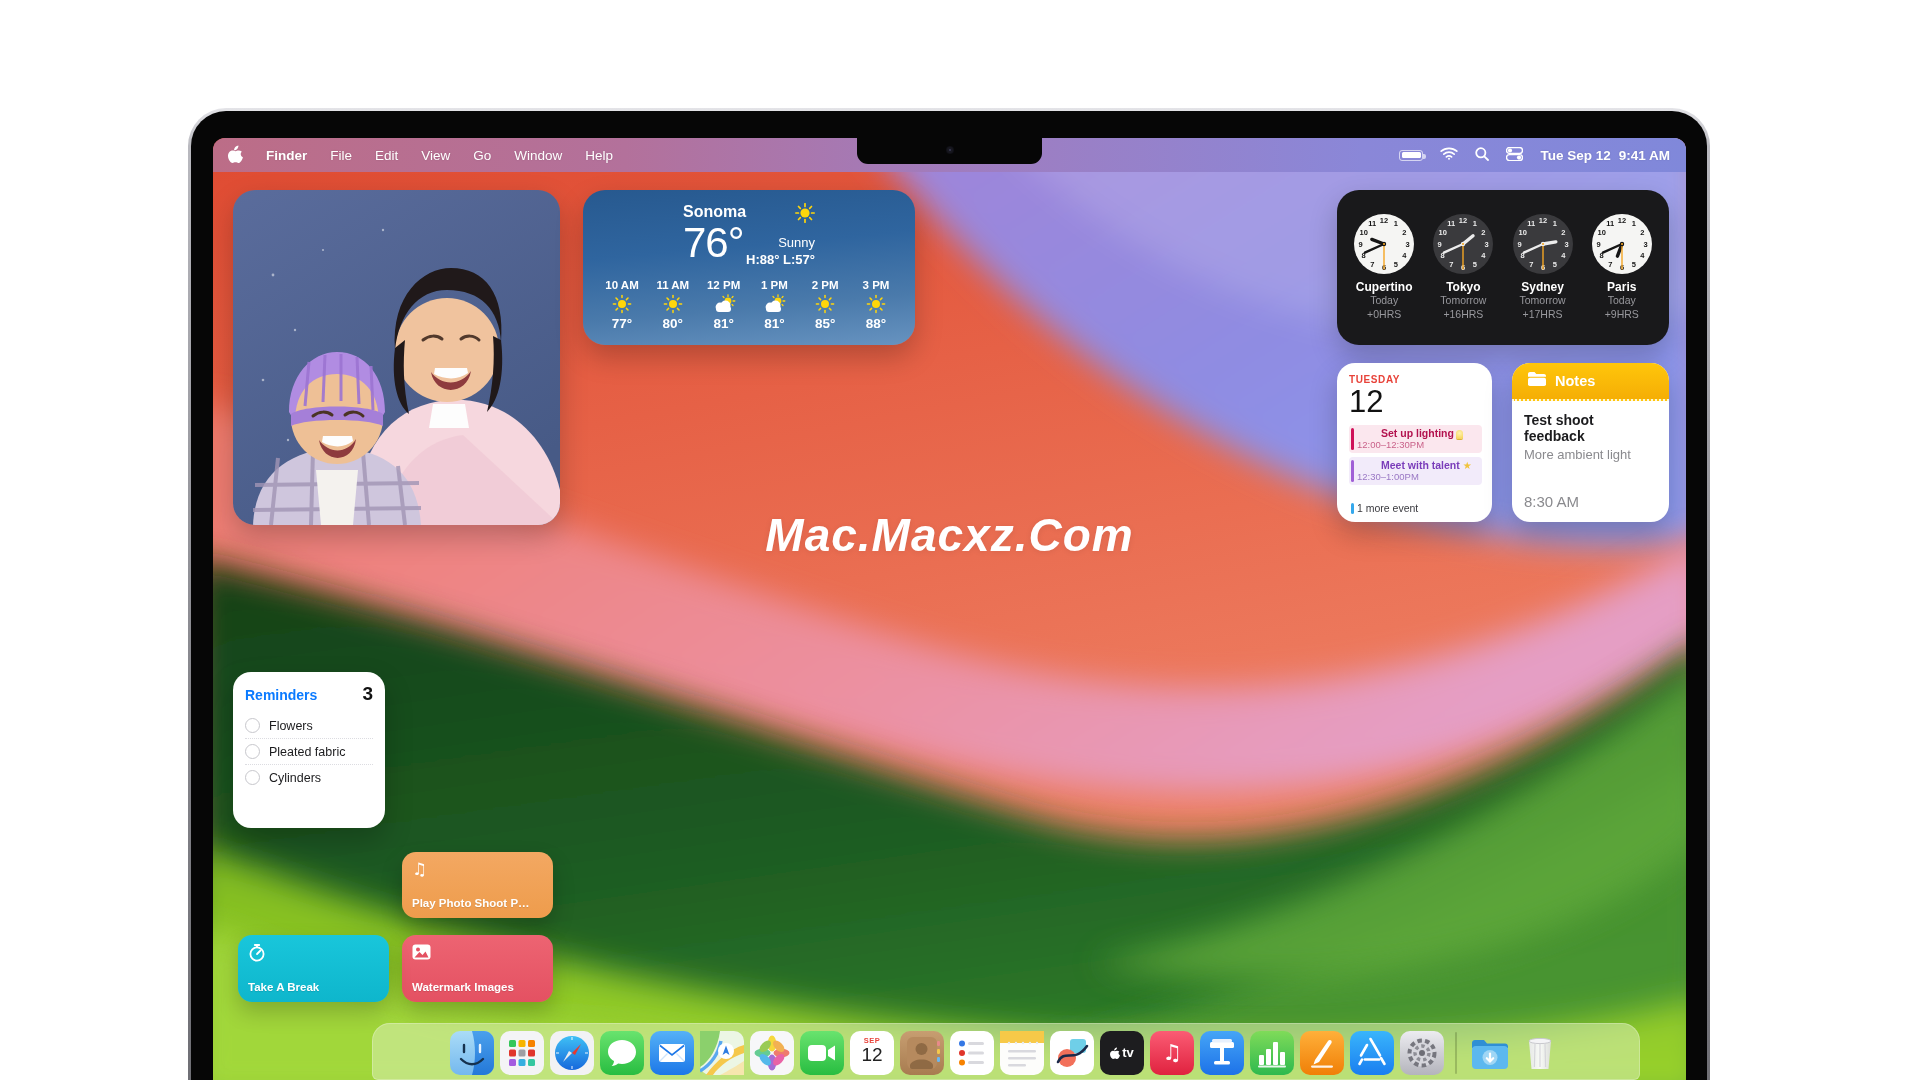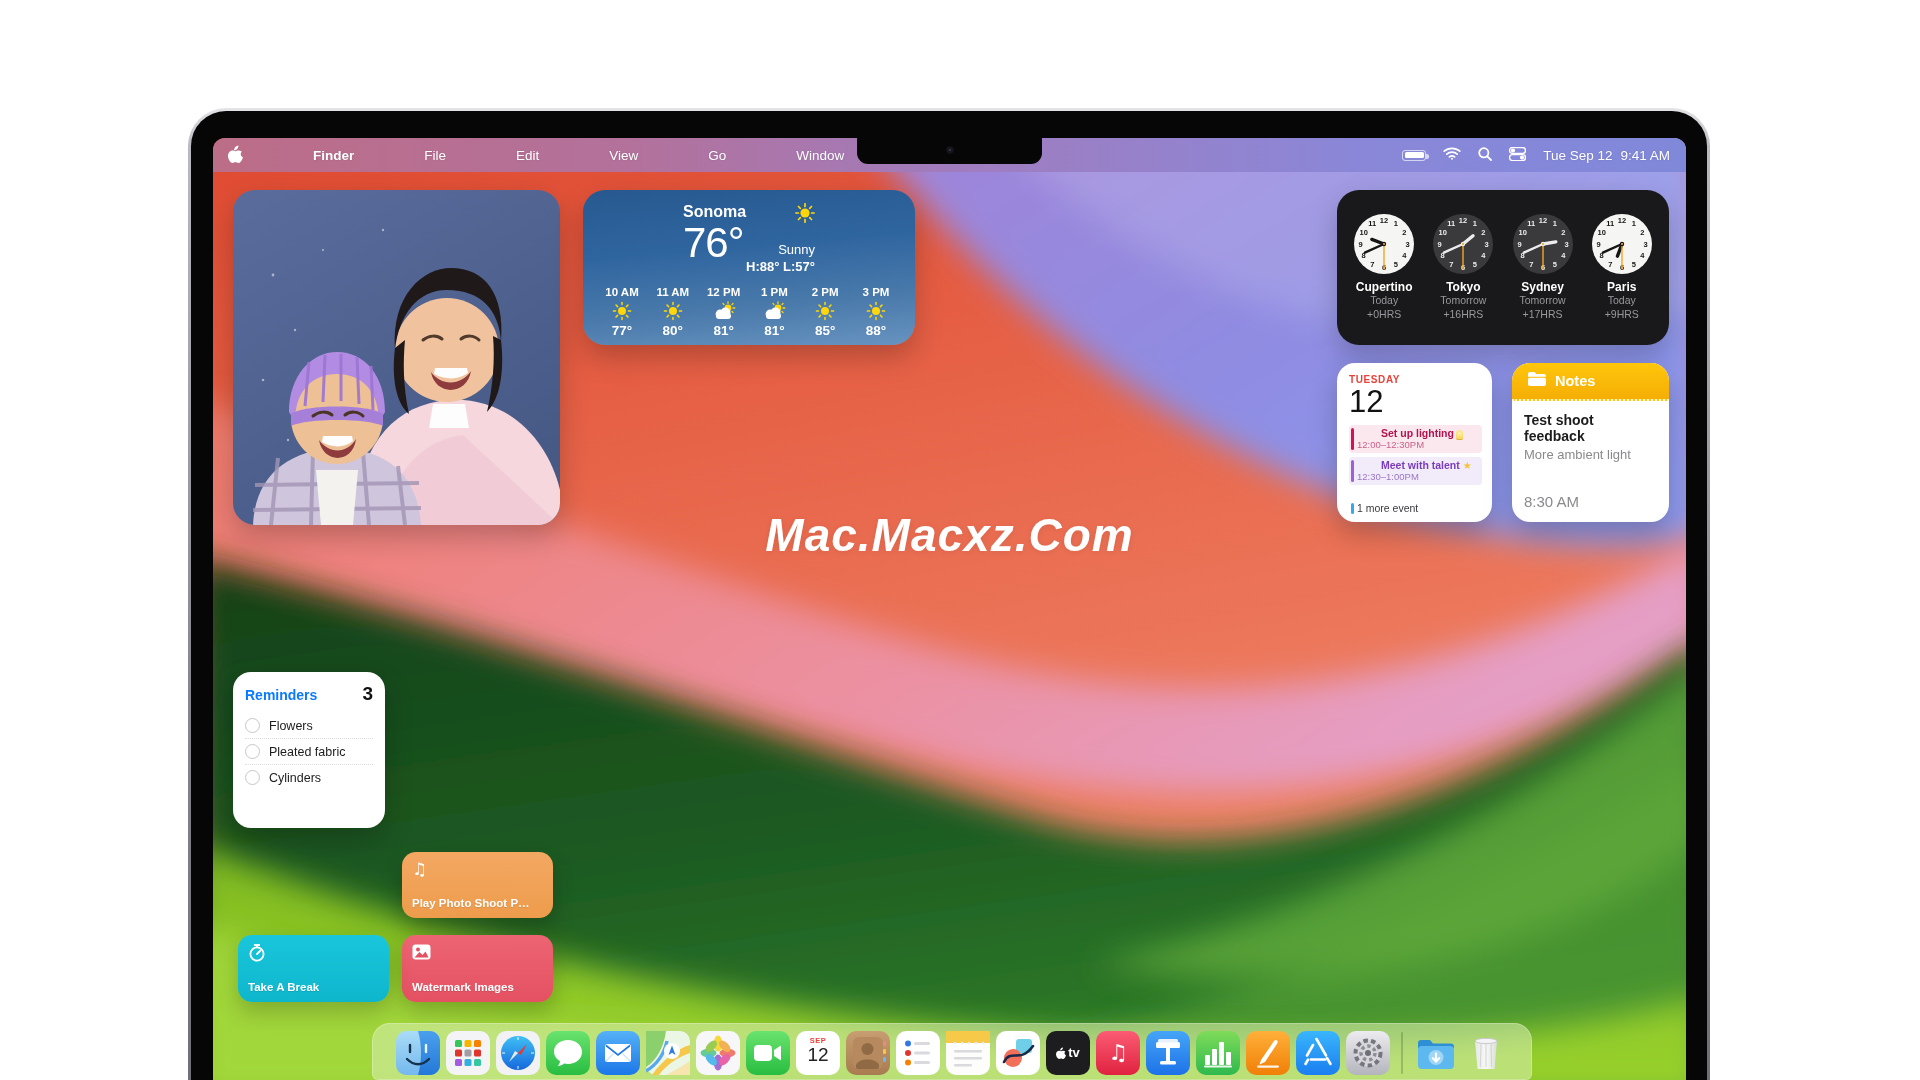--- a/index.html
+++ b/index.html
@@ -24,23 +24,23 @@
   
   .wallpaper { position:absolute; inset:0; }
 
   
   .menubar { position:absolute; left:0; top:0; right:0; height:34px; z-index:30;
              display:flex; align-items:center; justify-content:space-between;
              background:linear-gradient(90deg,#bc6d87 0%,#b3719b 28%,#9f7dc0 52%,#8a87d8 78%,#8088da 100%);
              color:#fff; font-size:13.5px; text-shadow:0 0 2px rgba(0,0,0,.15); }
   .menu-left { display:flex; align-items:center; gap:23px; padding-left:15px; }
   .menu-left .app-name { font-weight:bold; }
-  .menu-item { cursor:default; white-space:nowrap;margin-left:47px; }
+  .menu-item { cursor:default; white-space:nowrap; }
   .menu-right { display:flex; align-items:center; gap:17px; padding-right:16px; }
-  .clock-text { display:flex; gap:8px; font-size:13.5px; }
+  .clock-text { display:flex; gap:8px; font-size:13.5px;font-weight:bold; }
 
   .battery { position:relative; width:24px; height:11px; border:1px solid rgba(255,255,255,.65);
              border-radius:3px; }
   .battery::before { content:""; position:absolute; left:1.5px; top:1.5px; bottom:1.5px; right:1.5px;
              background:#fff; border-radius:1.5px; }
   .battery::after  { content:""; position:absolute; right:-3.5px; top:3px; width:2.5px; height:5px;
              background:rgba(255,255,255,.65); border-radius:0 2px 2px 0; }
 
   
   .widget { position:absolute; box-shadow:0 12px 28px rgba(0,0,0,.22); }
@@ -49,21 +49,21 @@
   .photo-widget { left:20px; top:52px; width:327px; height:335px; border-radius:22px; overflow:hidden; }
 
   
   .weather { left:370px; top:52px; width:332px; height:155px; border-radius:22px; color:#fff;
              background:linear-gradient(175deg,#27598f 0%,#2f659f 38%,#4a7aab 72%,#6793c0 100%);
              padding:13px 16px 10px; }
   .weather-top { display:flex; justify-content:center; }
   .weather-city { font-size:16px; font-weight:bold; }
   .weather-temp { font-size:42px; font-weight:300; line-height:1.05; letter-spacing:-1px; }
   .weather-right { text-align:right; font-size:13px; line-height:1.35; }
-  .weather-right .cond { margin-top:13px; }
+  .weather-right .cond { margin-top:6px; }
   .weather-right .hl { font-weight:bold; }
   .hours { display:flex; justify-content:space-between; margin-top:10px; }
   .hour { width:46px; text-align:center; font-size:11.5px; font-weight:bold; }
   .hour .h-icon { display:block; height:20px; margin:3px 0 2px; }
   .hour .h-temp { font-size:13.5px; }
 
   
   .worldclock { left:1124px; top:52px; width:332px; height:155px; border-radius:22px;
                 background:#19191b; display:flex; justify-content:space-evenly;
                 align-items:center; padding:0 6px; }
@@ -127,21 +127,21 @@
   .tile-3 { left:25px;  top:797px; height:67px; background:linear-gradient(180deg,#19c6db,#0eb6cc); }
   .tile-4 { left:189px; top:797px; height:67px; background:linear-gradient(180deg,#ed6472,#e45162); }
   .music-glyph { font-family:"DejaVu Sans",sans-serif; font-size:17px; line-height:1; }
 
   
   .watermark { position:absolute; left:50%; top:370px; transform:translateX(-50%); z-index:5;
                color:#fff; font-size:46px; font-weight:bold; font-style:italic; letter-spacing:1px;
                text-shadow:0 1px 6px rgba(0,0,0,.08); }
 
   
-  .dock { position:absolute; left:159px; bottom:0; width:1160px; height:57px; z-index:20;
+  .dock { position:absolute; left:159px; bottom:0; width:1268px; height:57px; z-index:20;
           background:rgba(216,238,172,.58); border-radius:18px 18px 6px 6px;
           display:flex; align-items:center; justify-content:center; gap:6px; padding:6px 10px 4px;
           box-shadow:inset 0 0 0 1px rgba(255,255,255,.25); }
   .dock-icon { width:44px; height:44px; flex:none; position:relative; }
   .dock-icon svg { display:block; }
   .dock-divider { width:2px; height:42px; background:rgba(70,90,35,.28); border-radius:1px; margin:0 5px; }
 </style>
 </head>
 <body>
 

